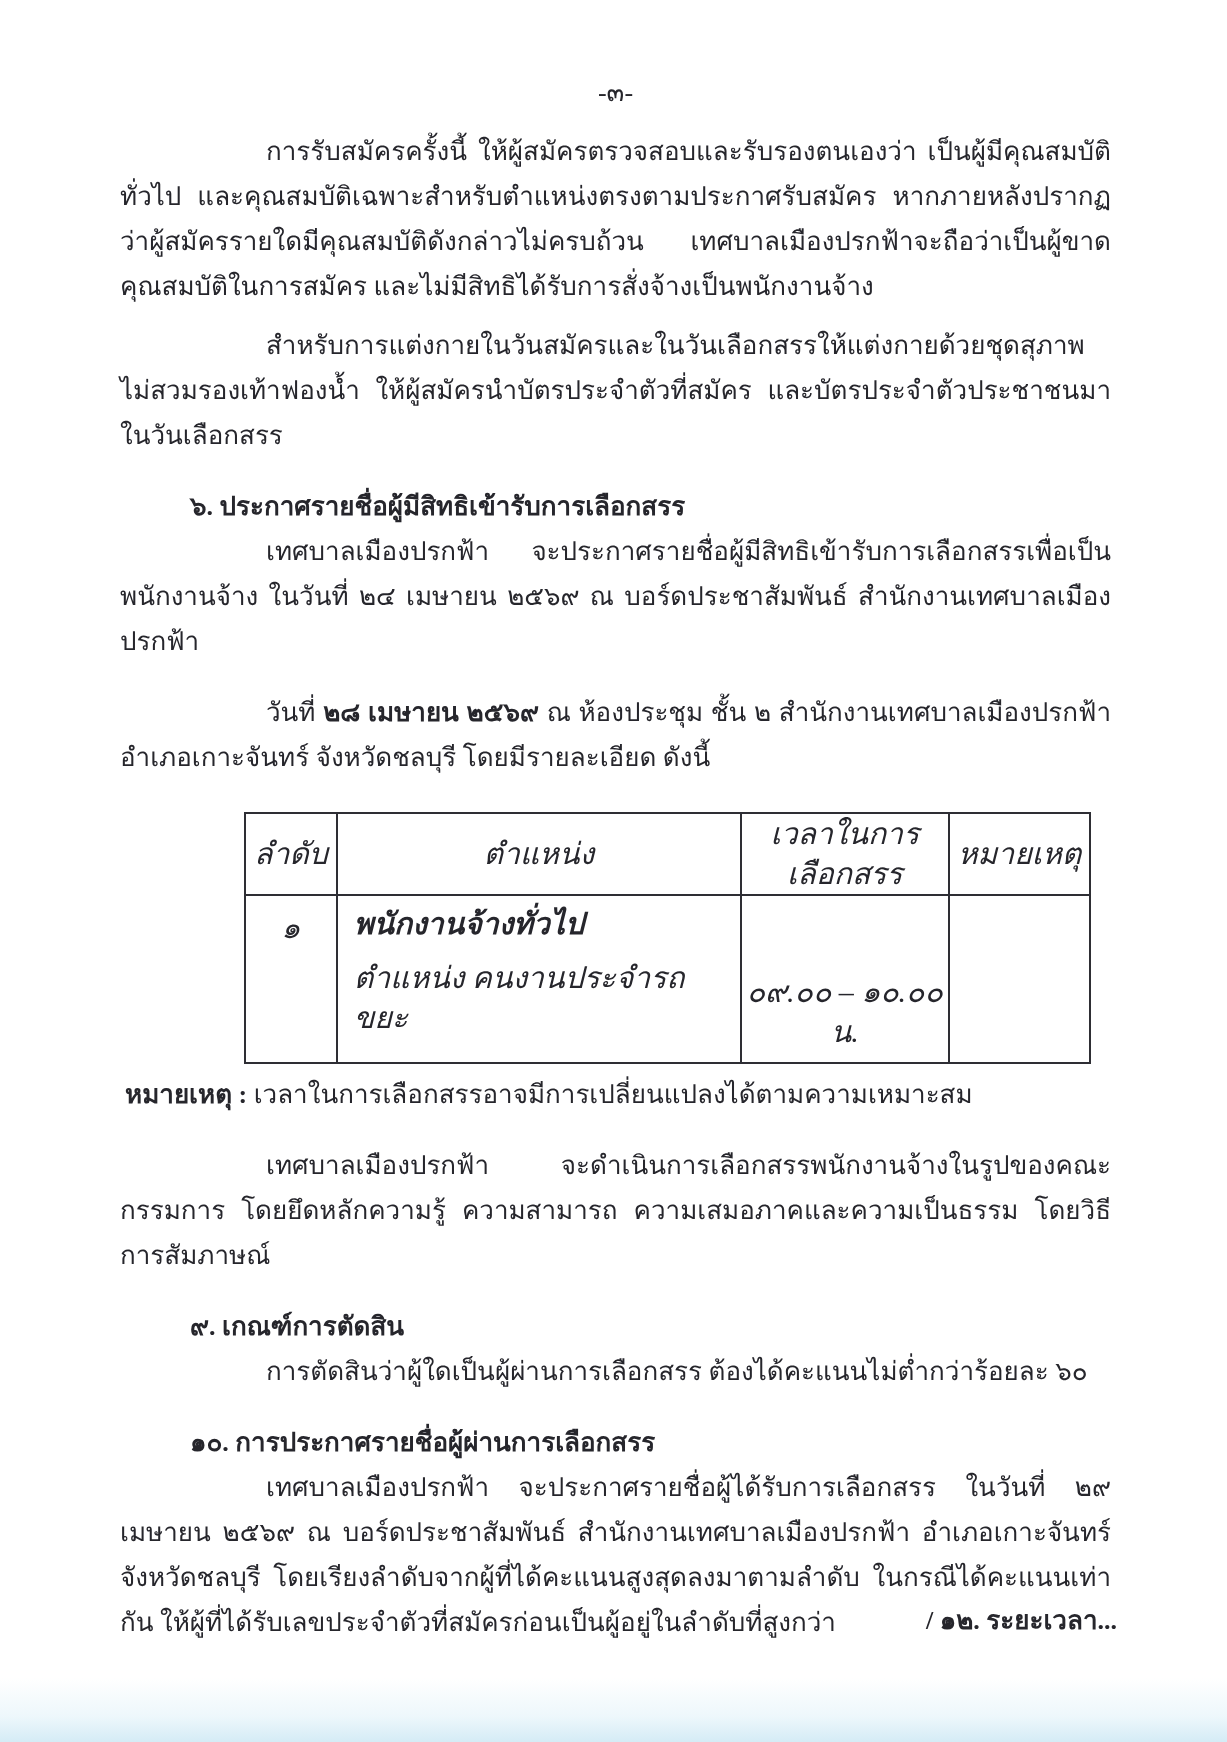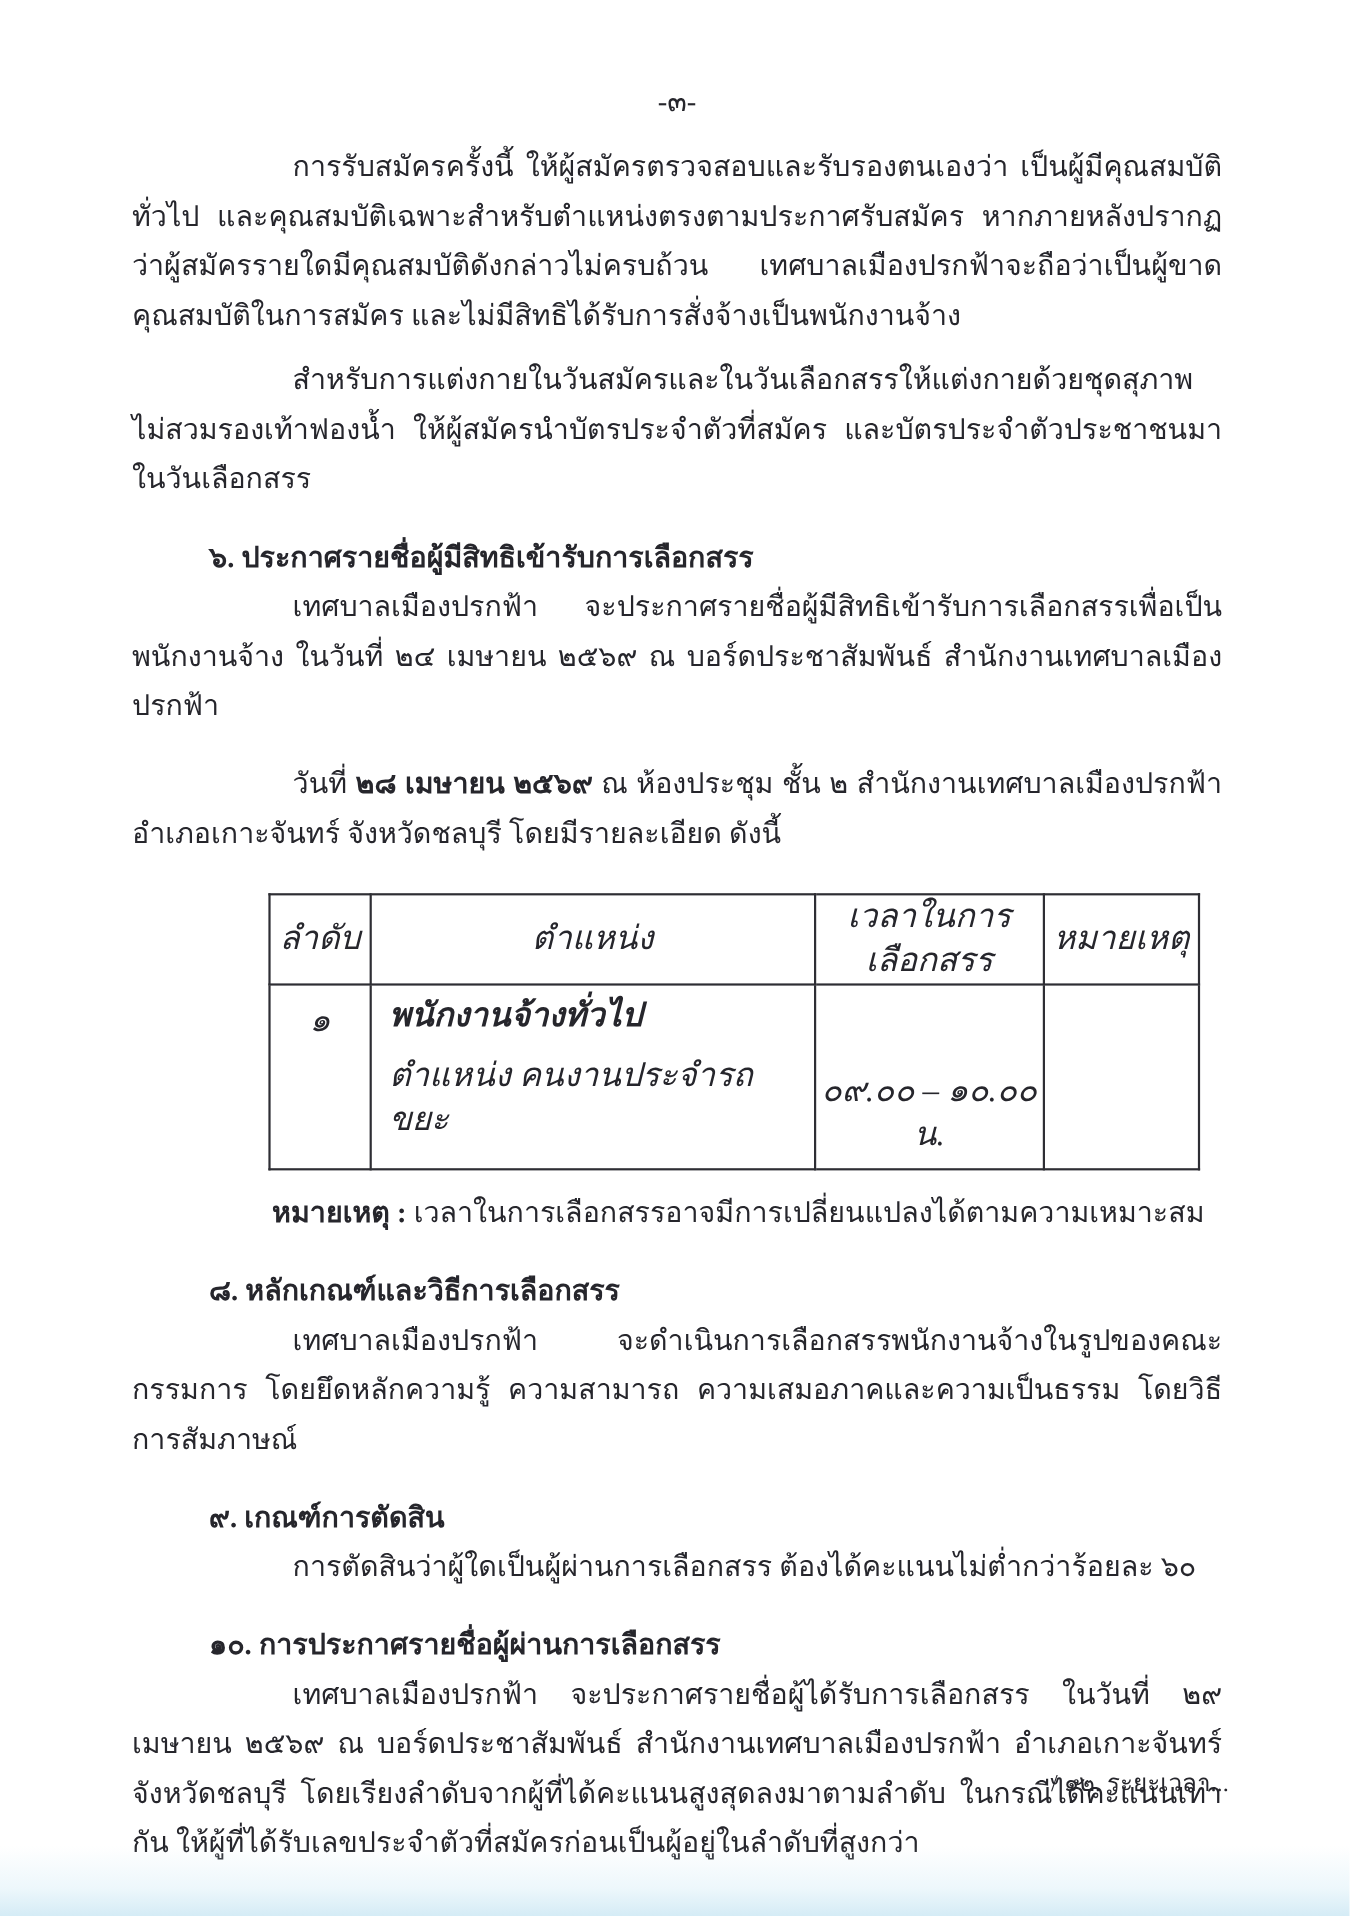--- a/index.html
+++ b/index.html
@@ -69,31 +69,32 @@
   }
   .pos-title{font-weight:bold;}
   .pos-detail{margin-top:14px;}
   .cell-time{
     vertical-align:bottom;
     text-align:center;
     padding-bottom:10px;
   }
   .cell-note{vertical-align:top;}
   .remark-line{
-    margin:16px;
-    text-align:right;
+    margin:5px;
+    text-align:left;
   }
   .footer-continuation{
     position:absolute;
     top:1598px;
     left:0;
     width:1117px;
     text-align:right;
-    font-size:22px;
+    font-size:26px;
     line-height:45px;
+    font-weight:bold;
   }
   .scan-edge{
     position:absolute;
     bottom:0;left:0;
     width:1227px;height:64px;
     background:linear-gradient(180deg,
       rgba(224,241,248,0) 0%,
       rgba(216,238,247,0.45) 60%,
       rgba(205,232,244,0.85) 100%);
     pointer-events:none;
@@ -143,21 +144,20 @@
         </td>
         <td class="cell-time">๐๙.๐๐ – ๑๐.๐๐ น.</td>
         <td class="cell-note"></td>
       </tr>
     </tbody>
   </table>
 
   <p class="remark-line"><span class="bold">หมายเหตุ :</span><span> เวลาในการเลือกสรรอาจมีการเปลี่ยนแปลงได้ตามความเหมาะสม</span></p>
 
   <div class="section">
-    <p class="section-heading">๘. หลักเกณฑ์และวิธีการเลือกสรร</p>
     <p class="section-para">เทศบาลเมืองปรกฟ้า จะดำเนินการเลือกสรรพนักงานจ้างในรูปของคณะกรรมการ โดยยึดหลักความรู้ ความสามารถ ความเสมอภาคและความเป็นธรรม โดยวิธีการสัมภาษณ์</p>
   </div>
 
   <div class="section">
     <p class="section-heading">๙. เกณฑ์การตัดสิน</p>
     <p class="section-para">การตัดสินว่าผู้ใดเป็นผู้ผ่านการเลือกสรร ต้องได้คะแนนไม่ต่ำกว่าร้อยละ ๖๐</p>
   </div>
 
   <div class="section">
     <p class="section-heading">๑๐. การประกาศรายชื่อผู้ผ่านการเลือกสรร</p>

